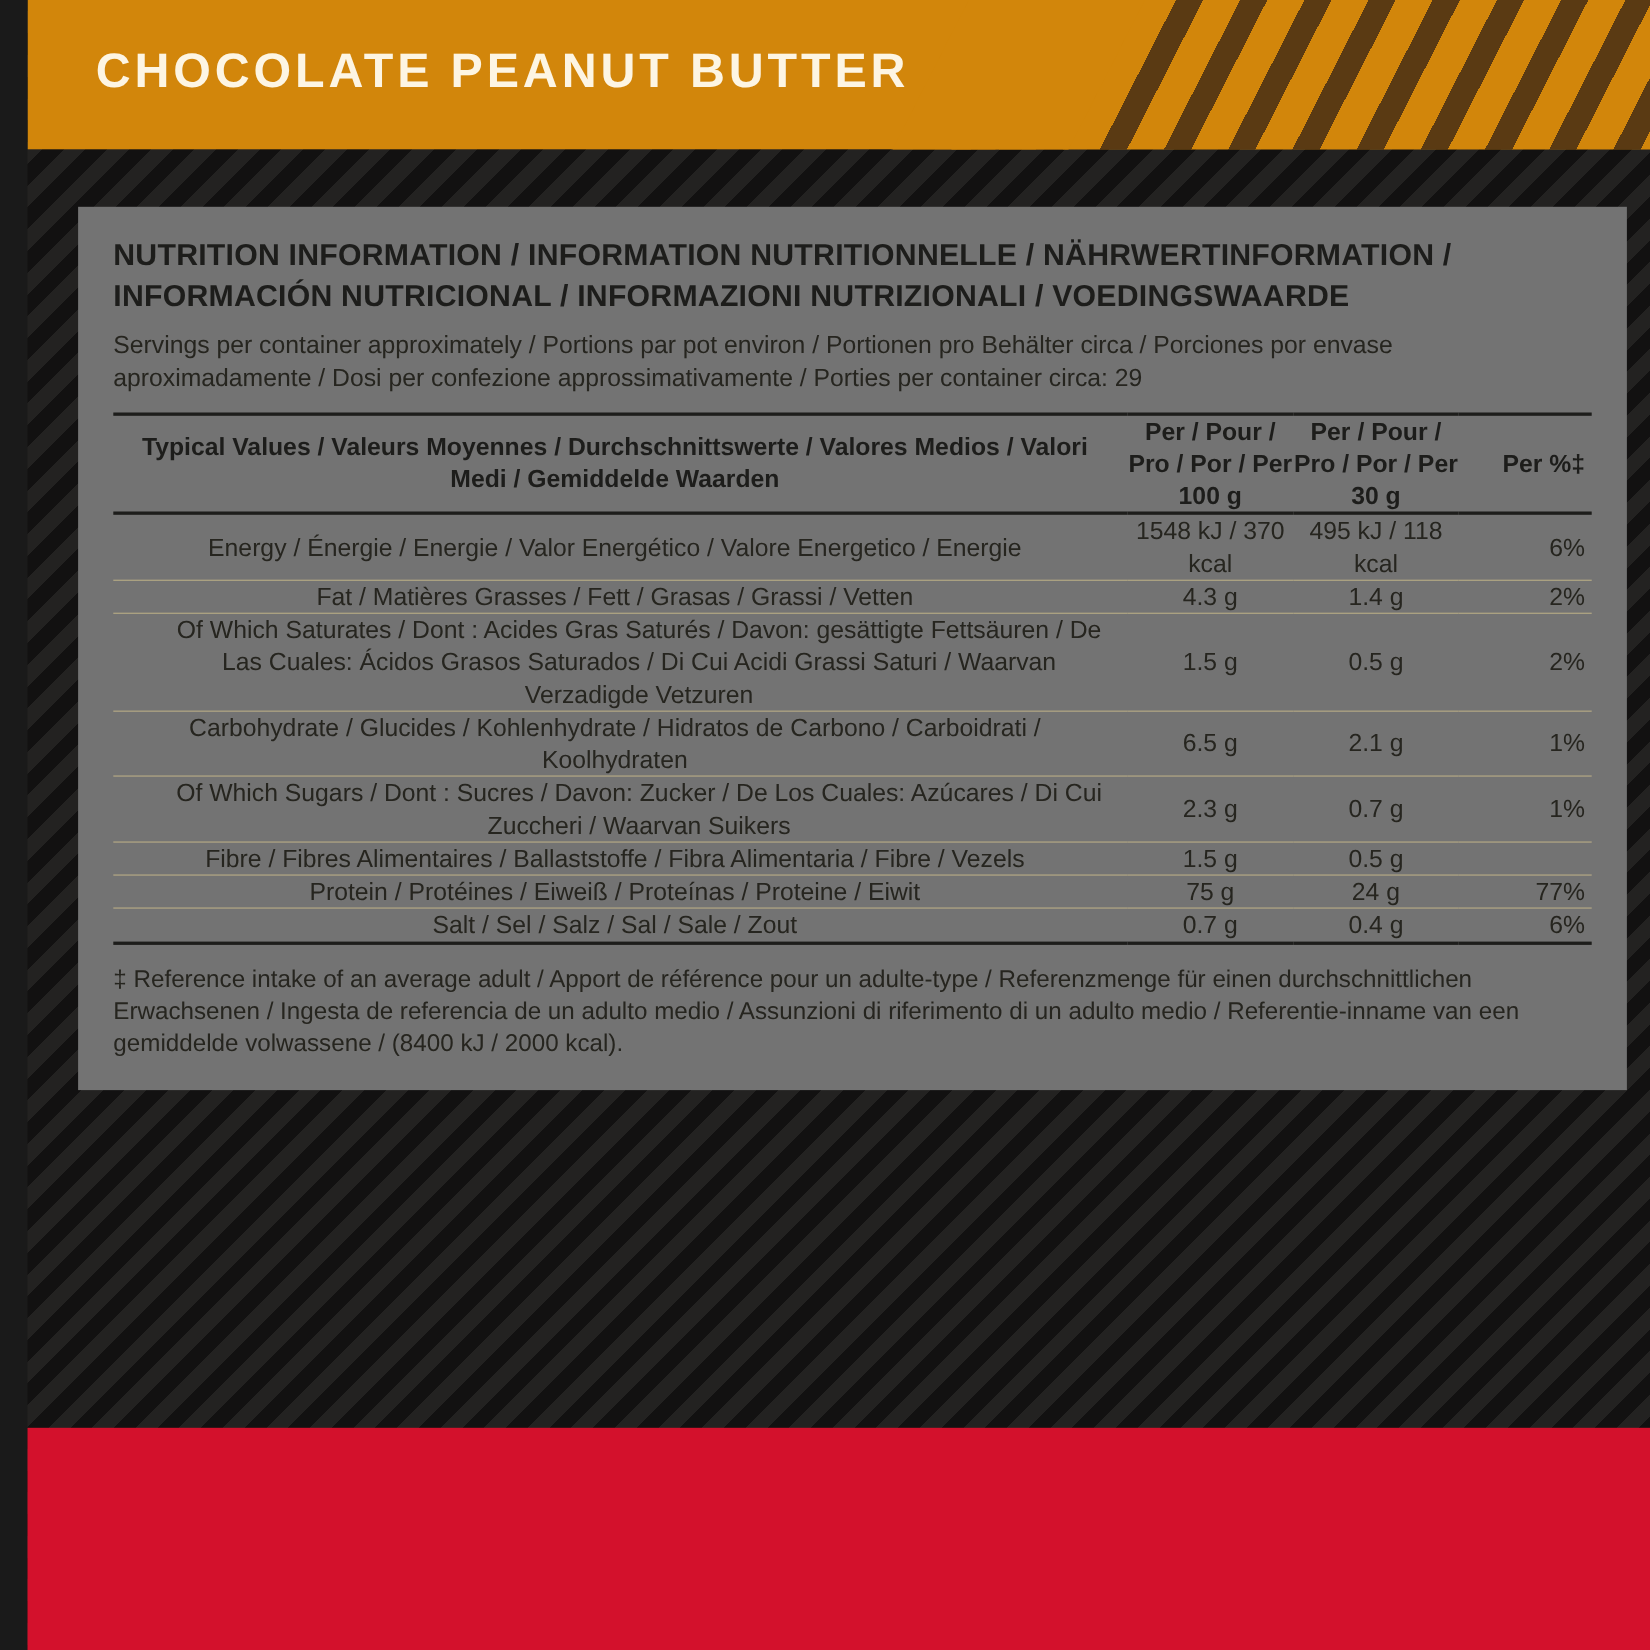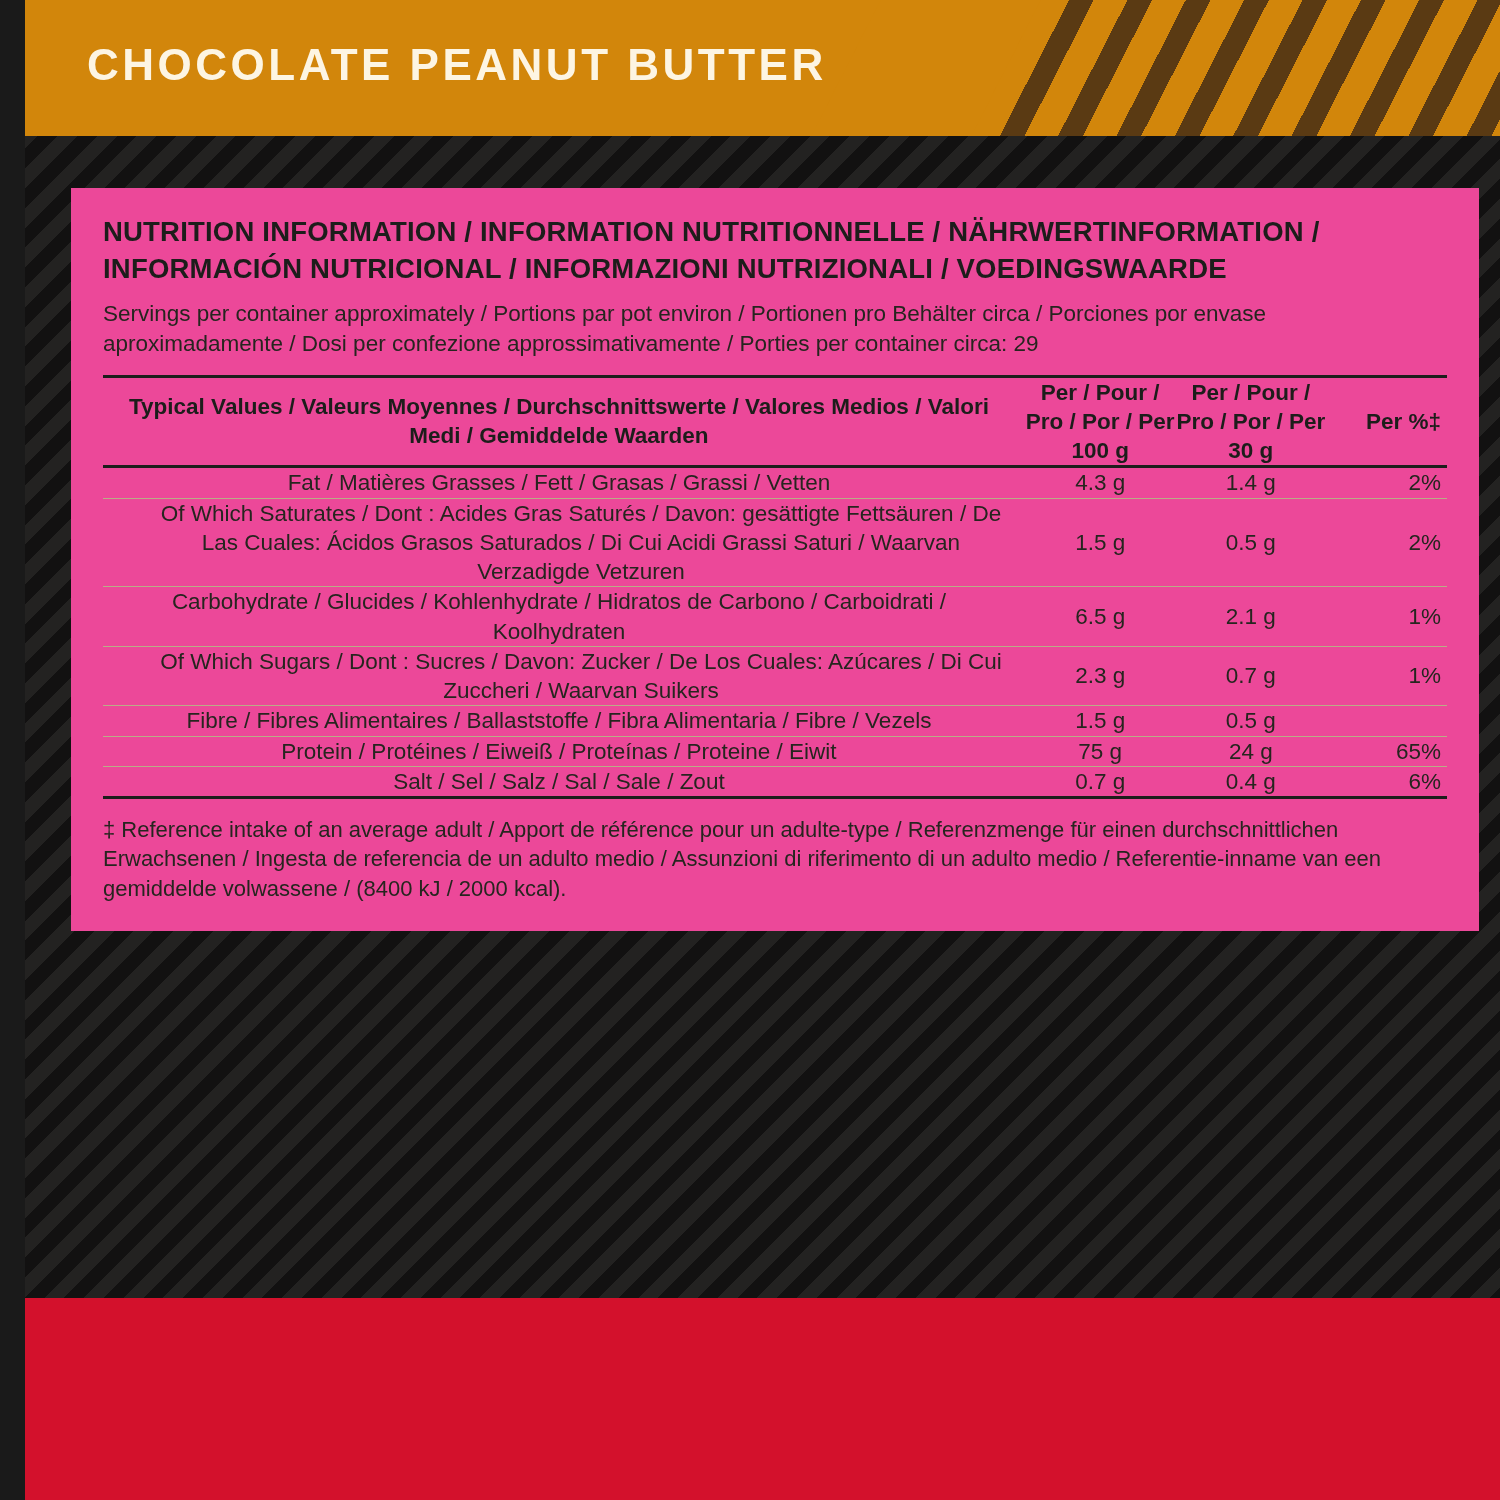--- a/index.html
+++ b/index.html
@@ -96,21 +96,21 @@
     height: 202px;
     background: #d3112c;
   }
 
   
   .panel {
     position: absolute;
     left: 46px;
     top: 188px;
     width: 1408px;
-    background: #ec4899;
+    background: #737373;
     padding: 26px 32px 28px 32px;
     box-sizing: border-box;
   }
 
   .panel-heading {
     color: #1d1d1b;
     font-size: 27.5px;
     font-weight: bold;
     line-height: 1.33;
     letter-spacing: 0.2px;
@@ -194,20 +194,26 @@
 
     <table class="nutri">
       <tbody>
         <tr class="hdr-row">
           <td class="c-name">Typical Values / Valeurs Moyennes / Durchschnittswerte / Valores Medios / Valori Medi / Gemiddelde Waarden</td>
           <td class="c-100">Per / Pour / Pro / Por / Per 100 g</td>
           <td class="c-30">Per / Pour / Pro / Por / Per 30 g</td>
           <td class="c-pct">Per %‡</td>
         </tr>
 
+        <tr class="drow">
+          <td class="c-name">Energy / Énergie / Energie / Valor Energético / Valore Energetico / Energie</td>
+          <td class="c-100">1548 kJ / 370 kcal</td>
+          <td class="c-30">495 kJ / 118 kcal</td>
+          <td class="c-pct">6%</td>
+        </tr>
 
         <tr class="drow">
           <td class="c-name">Fat / Matières Grasses / Fett / Grasas / Grassi / Vetten</td>
           <td class="c-100">4.3 g</td>
           <td class="c-30">1.4 g</td>
           <td class="c-pct">2%</td>
         </tr>
 
         <tr class="drow">
           <td class="c-name indent">Of Which Saturates / Dont : Acides Gras Saturés / Davon: gesättigte Fettsäuren / De Las Cuales: Ácidos Grasos Saturados / Di Cui Acidi Grassi Saturi / Waarvan Verzadigde Vetzuren</td>
@@ -234,21 +240,21 @@
           <td class="c-name">Fibre / Fibres Alimentaires / Ballaststoffe / Fibra Alimentaria / Fibre / Vezels</td>
           <td class="c-100">1.5 g</td>
           <td class="c-30">0.5 g</td>
           <td class="c-pct"></td>
         </tr>
 
         <tr class="drow">
           <td class="c-name">Protein / Protéines / Eiweiß / Proteínas / Proteine / Eiwit</td>
           <td class="c-100">75 g</td>
           <td class="c-30">24 g</td>
-          <td class="c-pct">65%</td>
+          <td class="c-pct">77%</td>
         </tr>
 
         <tr class="drow">
           <td class="c-name">Salt / Sel / Salz / Sal / Sale / Zout</td>
           <td class="c-100">0.7 g</td>
           <td class="c-30">0.4 g</td>
           <td class="c-pct">6%</td>
         </tr>
       </tbody>
     </table>

